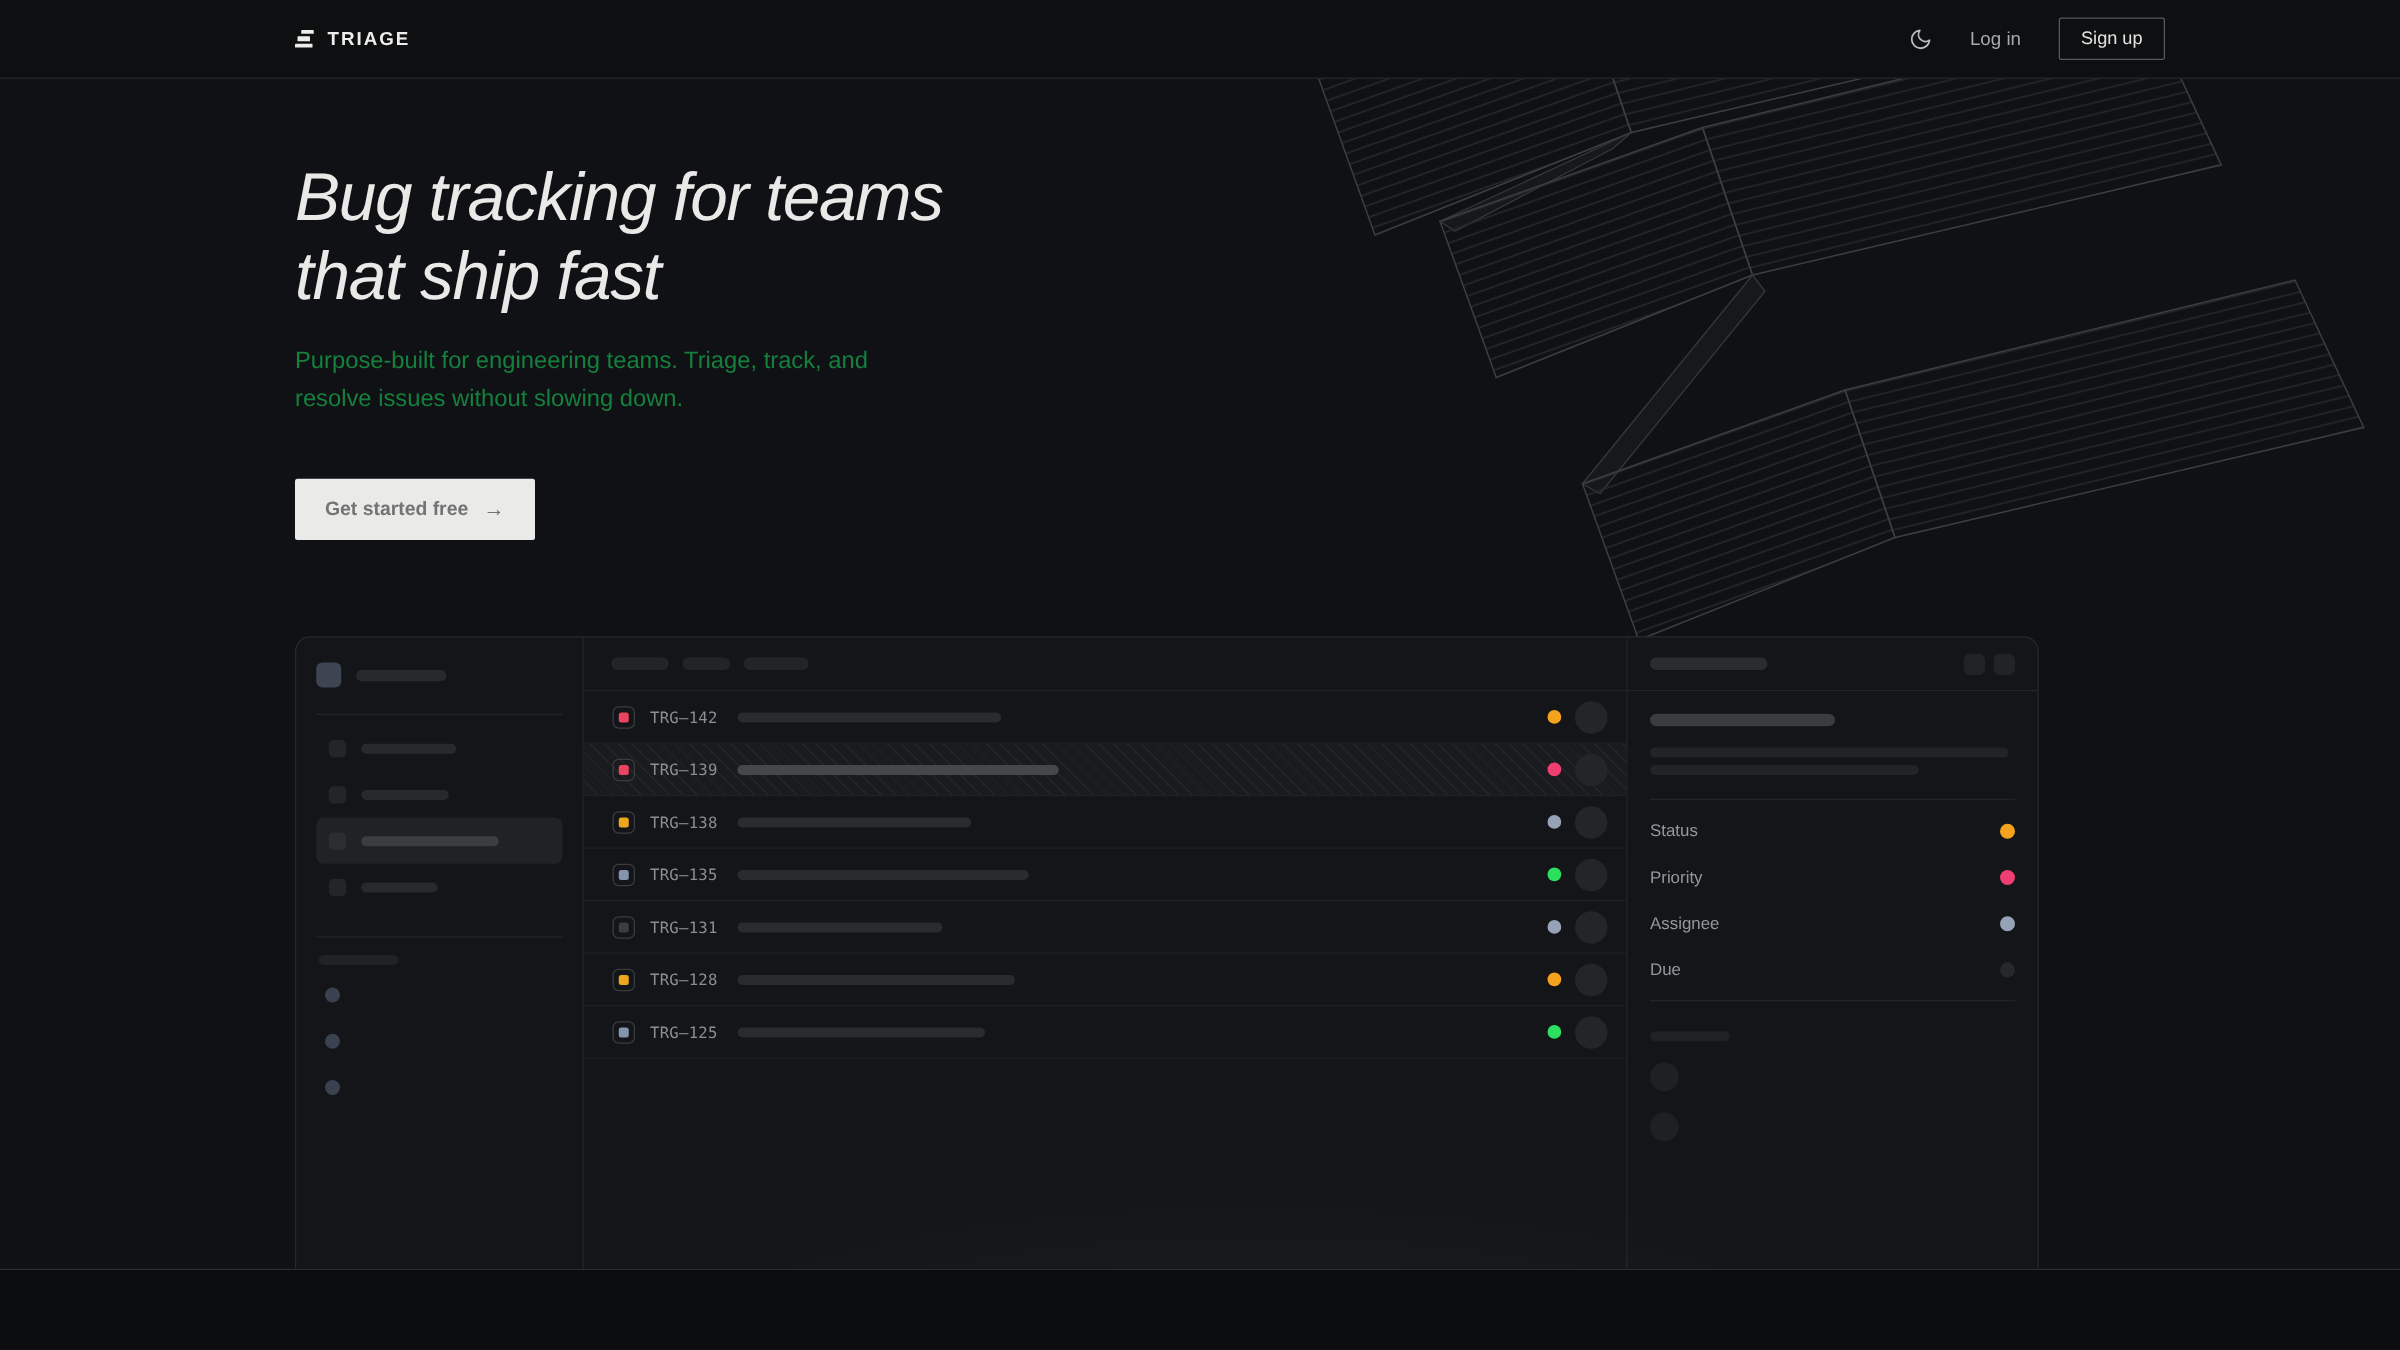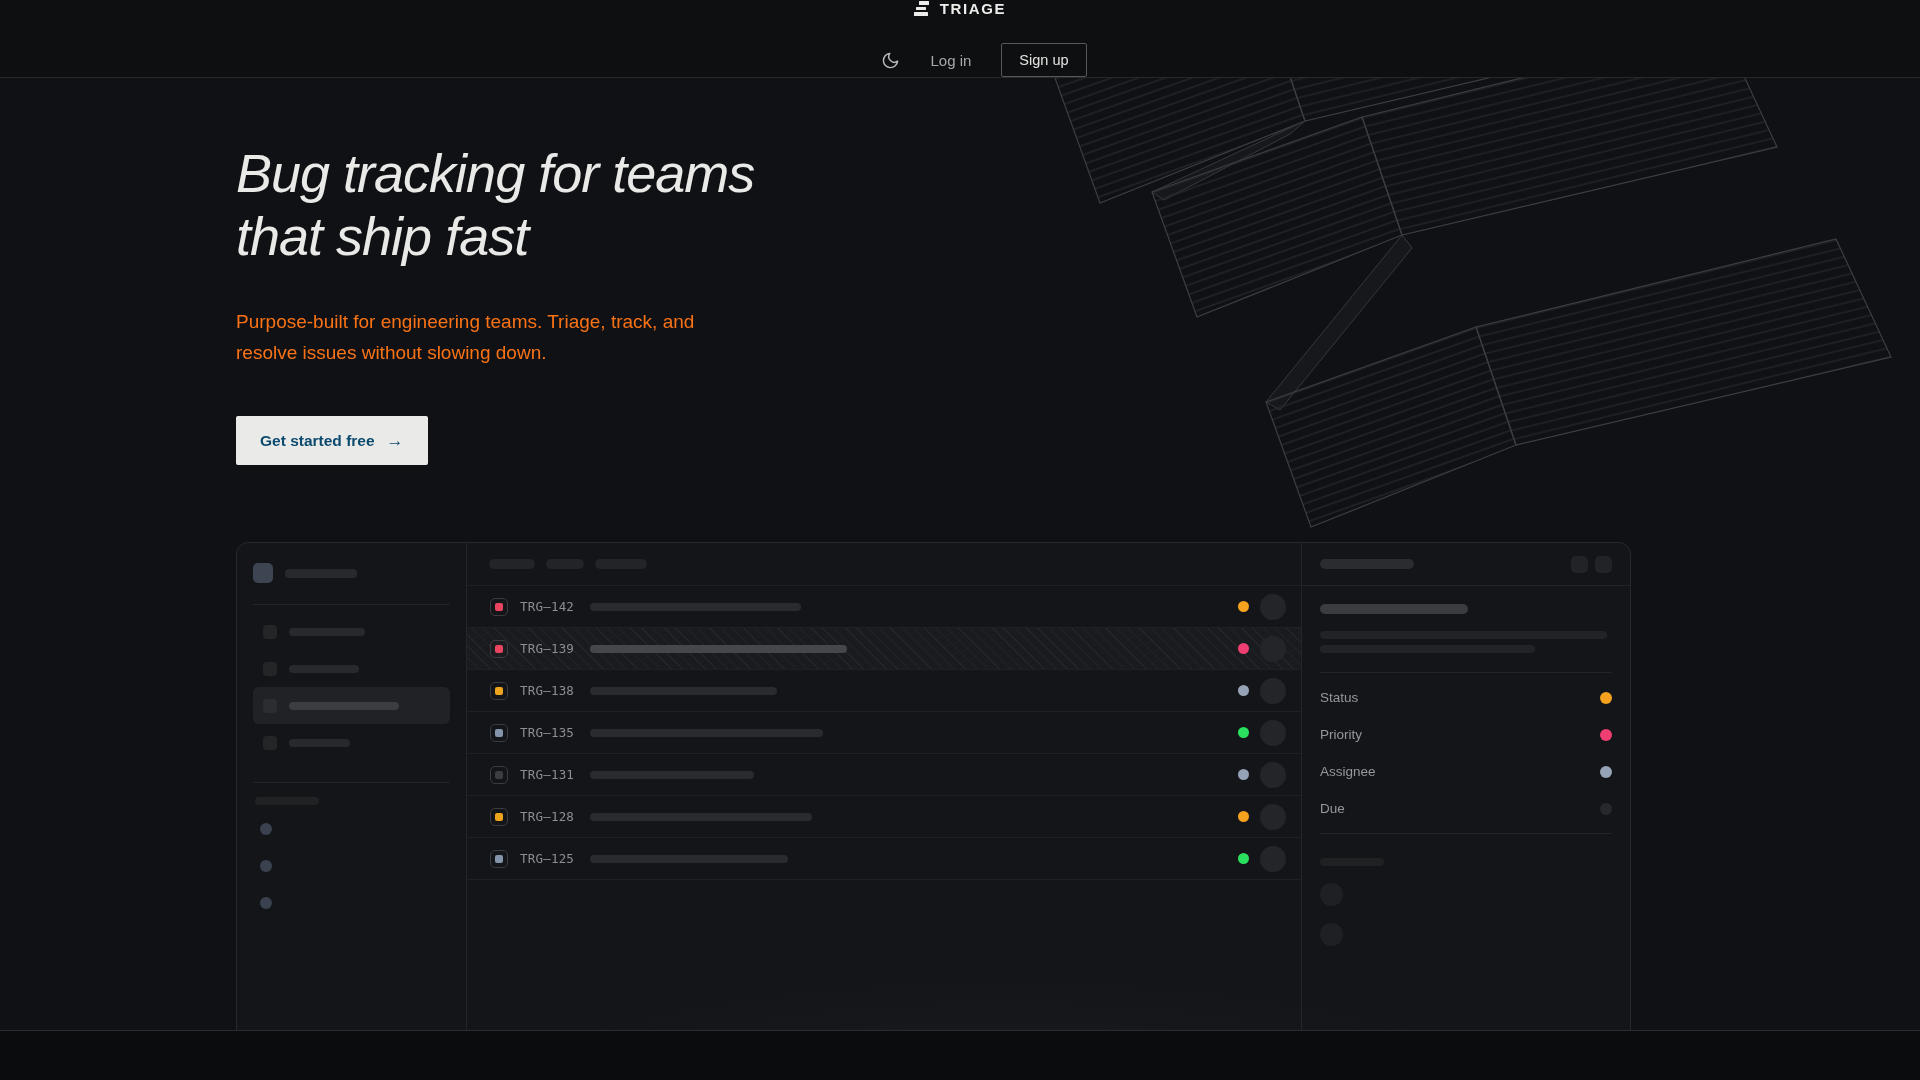--- a/index.html
+++ b/index.html
@@ -1,22 +1,22 @@
 <!DOCTYPE html>
 <html><head>
 <meta charset="utf-8">
 <style>
   * { margin:0; padding:0; box-sizing:border-box; }
   html,body { width:1920px; height:1080px; background:#101114; overflow:hidden;
     font-family:"Liberation Sans", sans-serif; }
 
   
-  .navbar { height:78px; background:#0e0f11; border-bottom:1px solid #26282b;
+  .navbar { height:63px; background:#0e0f11; border-bottom:1px solid #26282b;
     display:flex; align-items:center; justify-content:space-between;
-    padding:0 236px 0 236px; position:relative; z-index:5;flex-direction:column; }
+    padding:0 236px 0 236px; position:relative; z-index:5; }
   .nav-left { display:flex; align-items:center; gap:11px; }
   .logo-icon { display:flex; flex-direction:column; gap:2px; width:15px; }
   .logo-icon i { display:block; height:3.5px; background:#ececea; border-radius:0.5px; }
   .logo-icon i:nth-child(1){ width:10px; margin-left:5px; }
   .logo-icon i:nth-child(2){ width:10px; margin-left:2px; }
   .logo-icon i:nth-child(3){ width:14px; }
   .brand-name { color:#ededeb; font-size:15px; font-weight:700; letter-spacing:1.6px; }
   .nav-right { display:flex; align-items:center; gap:30px; margin-right:-48px; }
   .theme-btn { background:none; border:none; cursor:pointer; display:flex; align-items:center; }
   .theme-btn svg { stroke:#b9babc; }
@@ -24,24 +24,24 @@
     background:none; border:none; font-family:inherit; }
   .signup-btn { background:transparent; border:1px solid #56585c; color:#e4e4e2;
     font-size:14.5px; padding:8px 17px; border-radius:2px; cursor:pointer; font-family:inherit; }
 
   
   .hero { position:relative; height:953px; border-bottom:1px solid #2a2c2f;
     background:#101114; overflow:hidden; padding:64px 0 0 236px; }
   .decor { position:absolute; top:0; right:0; z-index:0; pointer-events:none; }
   .hero h1 { position:relative; z-index:1; font-size:54px; line-height:63px;
     font-weight:500; letter-spacing:-1px; color:#e9e9e7;font-style:italic; }
-  .hero .subtitle { position:relative; z-index:1; margin-top:38px; max-width:478px;
-    font-size:19px; line-height:31px; color:#f97316; }
+  .hero .subtitle { position:relative; z-index:1; margin-top:20px; max-width:478px;
+    font-size:19px; line-height:31px; color:#15803d; }
   .cta-btn { position:relative; z-index:1; margin-top:48px; display:inline-flex;
-    align-items:center; gap:12px; background:#eaeae8; color:#0c4a6e; border:none;
+    align-items:center; gap:12px; background:#eaeae8; color:#737373; border:none;
     border-radius:2px; font-size:15.5px; font-weight:600; padding:0 24px; height:49px;
     cursor:pointer; font-family:inherit; }
   .cta-arrow { font-size:17px; font-weight:400; }
 
   
   .mockup { position:relative; z-index:1; margin-top:77px; width:1395px; height:560px;
     background:#141518; border:1px solid #27292c; border-radius:12px;
     display:flex; overflow:hidden; }
   .mockup::after { content:""; position:absolute; inset:0; pointer-events:none;
     background:radial-gradient(ellipse 60% 40% at 55% 105%, rgba(255,255,255,0.035), transparent 70%); }

